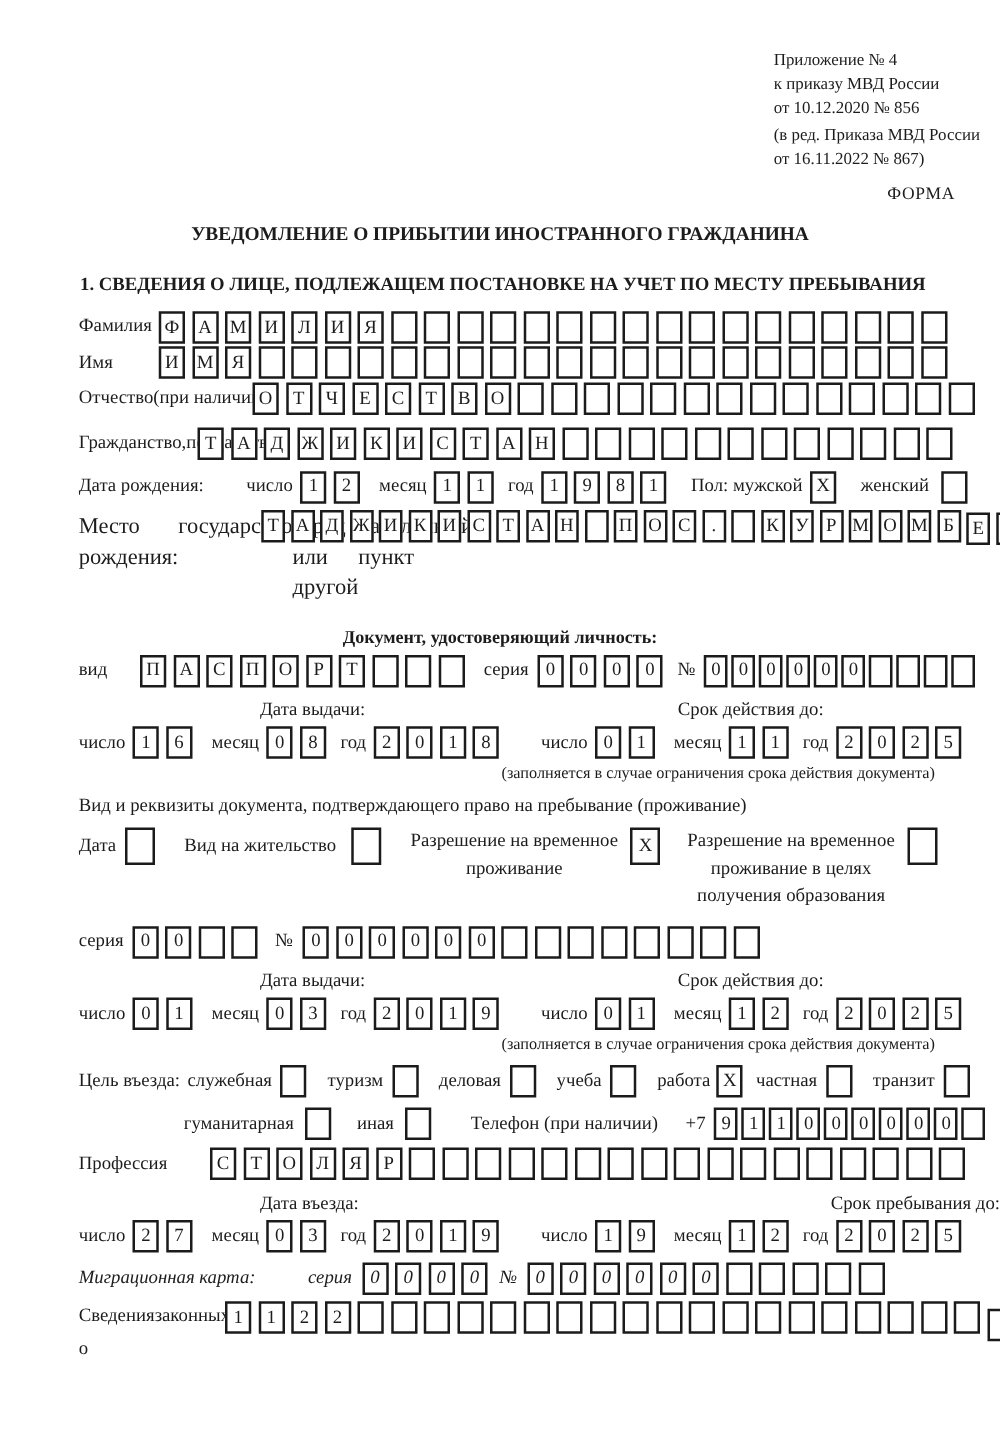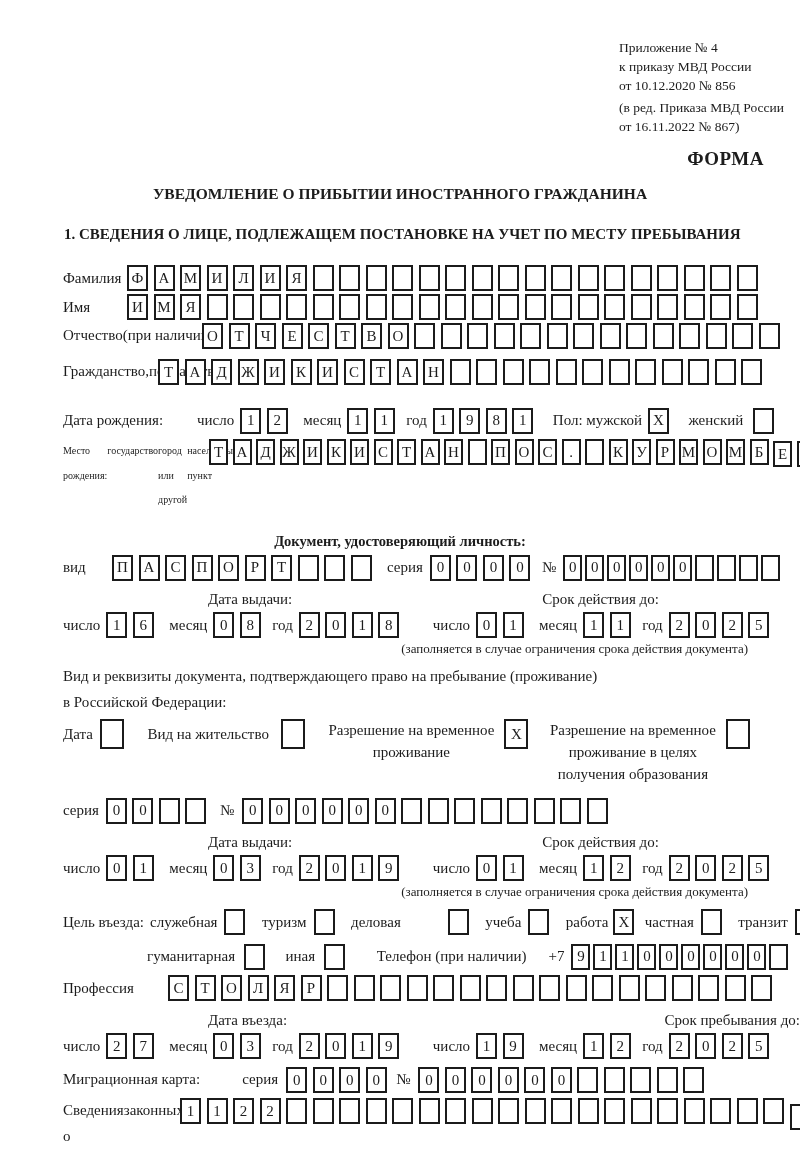--- a/index.html
+++ b/index.html
@@ -1,20 +1,20 @@
 <!DOCTYPE html>
 <html><head>
 <meta charset="utf-8">
 <style>
   html,body{margin:0;padding:0;background:#fff;}
   .page{position:relative;width:800px;height:1163px;background:#ffffff;overflow:hidden;
         font-family:"Liberation Serif","DejaVu Serif",serif;color:#1c1c1c;}
   .appx{margin:38px 0 0 619px;width:175px;font-size:13.5px;line-height:19px;}
   .appx .blk2{margin-top:3px;}
-  .forma{margin-top:12px;padding-right:36px;text-align:right;font-weight:bold;font-size:19px;letter-spacing:.5px;}
+  .forma{margin-top:12px;padding-right:36px;text-align:right;font-weight:normal;font-size:14px;letter-spacing:.5px;}
   .title{margin-top:12px;text-align:center;font-weight:bold;font-size:15.5px;line-height:24px;}
   .blank{display:inline-block;width:54px;border-bottom:2px solid #3a3a3a;height:1px;margin-left:8px;}
   .sec1{margin:20px 0 0 64px;font-weight:bold;font-size:15px;}
   .frow{display:flex;align-items:flex-start;margin-left:63px;}
   .lbl{font-size:15px;line-height:27px;flex:none;white-space:nowrap;}
   .lbl2{font-size:15px;line-height:24px;flex:none;white-space:nowrap;}
   .cells{display:flex;flex:none;}
   .cell{box-sizing:border-box;flex:none;width:21px;height:26px;border:2px solid #1b1b1b;margin-right:5.5px;
         display:inline-flex;align-items:center;justify-content:center;font-size:15px;background:#fff;}
   .bpcells .cell{width:19px;margin-right:4.5px;}
@@ -50,21 +50,21 @@
   </div>
 
   <div class="forma">ФОРМА</div>
 
   <div class="title">
     <div>УВЕДОМЛЕНИЕ О ПРИБЫТИИ ИНОСТРАННОГО ГРАЖДАНИНА</div>
   </div>
 
   <div class="sec1">1. СВЕДЕНИЯ О ЛИЦЕ, ПОДЛЕЖАЩЕМ ПОСТАНОВКЕ НА УЧЕТ ПО МЕСТУ ПРЕБЫВАНИЯ</div>
 
-  <div class="frow" style="margin-top:22px;">
+  <div class="frow" style="margin-top:11px;align-items:flex-end;">
     <div class="lbl" style="width:64px;">Фамилия</div>
     <div class="cells">
         <span class="cell">Ф</span>
         <span class="cell">А</span>
         <span class="cell">М</span>
         <span class="cell">И</span>
         <span class="cell">Л</span>
         <span class="cell">И</span>
         <span class="cell">Я</span>
         <span class="cell"></span>
@@ -173,21 +173,21 @@
         <span class="cell"></span>
         <span class="cell"></span>
         <span class="cell"></span>
         <span class="cell"></span>
         <span class="cell"></span>
         <span class="cell"></span>
         <span class="cell"></span>
       </div>
   </div>
 
-  <div class="frow" style="margin-top:18px;align-items:center;">
+  <div class="frow" style="margin-top:4px;align-items:center;">
     <div class="lbl" style="width:112px;">Дата рождения:</div>
     <div class="dg" style="margin-left:22px;">
       <span class="w">число</span>
       <span class="cells">
           <span class="cell">1</span>
           <span class="cell">2</span>
         </span>
       <span class="w" style="margin-left:4px;">месяц</span>
       <span class="cells">
           <span class="cell">1</span>
@@ -205,21 +205,21 @@
     <span class="cbox" style="margin-left:6px;">
         <span class="cell">X</span>
       </span>
     <span class="lbl" style="margin-left:14px;">женский</span>
     <span class="cbox" style="margin-left:10px;">
         <span class="cell"></span>
       </span>
   </div>
 
   <div class="frow" style="margin-top:5px;height:88px;">
-    <div class="stack" style="width:146px;flex:none;font-size:10px;line-height:24.5px;">
+    <div class="stack" style="width:146px;flex:none;font-size:18px;line-height:24.5px;">
       <span>Место рождения:</span>
       <span>государство</span>
       <span>город или другой</span>
       <span>населенный пункт</span>
     </div>
     <div class="stack">
       <div class="cells bpcells">
           <span class="cell">Т</span>
           <span class="cell">А</span>
           <span class="cell">Д</span>
@@ -379,21 +379,20 @@
           <span class="cell">0</span>
           <span class="cell">2</span>
           <span class="cell">5</span>
         </span>
     </div>
   </div>
   <div class="note" style="margin-top:2px;">(заполняется в случае ограничения срока действия документа)</div>
 
   <div class="intro" style="margin-top:6px;">
     <div>Вид и реквизиты документа, подтверждающего право на пребывание (проживание)</div>
-    <div>в Российской Федерации:</div>
   </div>
 
   <div class="frow" style="margin-top:4px;">
     <div class="opt">
       <span class="optlbl" style="line-height:30px;">Дата</span>
       <span class="cbox lg" style="margin-left:7px;">
           <span class="cell"></span>
         </span>
     </div>
     <div class="opt" style="margin-left:18px;">
@@ -503,21 +502,21 @@
       <span class="cbox" style="margin-left:7px;">
           <span class="cell"></span>
         </span>
     </div>
     <div class="pair" style="margin-left:11px;">
       <span class="lbl">туризм</span>
       <span class="cbox" style="margin-left:7px;">
           <span class="cell"></span>
         </span>
     </div>
-    <div class="pair" style="margin-left:11px;gap:40px;">
+    <div class="pair" style="margin-left:11px;">
       <span class="lbl">деловая</span>
       <span class="cbox" style="margin-left:7px;">
           <span class="cell"></span>
         </span>
     </div>
     <div class="pair" style="margin-left:11px;">
       <span class="lbl">учеба</span>
       <span class="cbox" style="margin-left:7px;">
           <span class="cell"></span>
         </span>
@@ -535,21 +534,21 @@
         </span>
     </div>
     <div class="pair" style="margin-left:11px;">
       <span class="lbl">транзит</span>
       <span class="cbox" style="margin-left:7px;">
           <span class="cell"></span>
         </span>
     </div>
   </div>
 
-  <div class="frow" style="margin-top:7px;align-items:center;margin-left:147px;">
+  <div class="frow" style="margin-top:7px;align-items:flex-start;margin-left:147px;">
     <span class="lbl">гуманитарная</span>
     <span class="cbox" style="margin-left:9px;">
         <span class="cell"></span>
       </span>
     <span class="lbl" style="margin-left:15px;">иная</span>
     <span class="cbox" style="margin-left:9px;">
         <span class="cell"></span>
       </span>
     <span class="lbl" style="margin-left:26px;">Телефон (при наличии)</span>
     <span class="lbl" style="margin-left:22px;margin-right:7px;">+7</span>
@@ -634,21 +633,21 @@
       <span class="w">год</span>
       <span class="cells">
           <span class="cell">2</span>
           <span class="cell">0</span>
           <span class="cell">2</span>
           <span class="cell">5</span>
         </span>
     </div>
   </div>
 
-  <div class="frow" style="margin-top:7px;align-items:flex-end;">
+  <div class="frow" style="margin-top:7px;align-items:center;font-style:italic;">
     <span class="lbl">Миграционная карта:</span>
     <span class="lbl" style="margin-left:42px;margin-right:8px;">серия</span>
     <div class="cells">
         <span class="cell">0</span>
         <span class="cell">0</span>
         <span class="cell">0</span>
         <span class="cell">0</span>
       </div>
     <span class="lbl" style="margin-left:4px;margin-right:8px;">№</span>
     <div class="cells">

